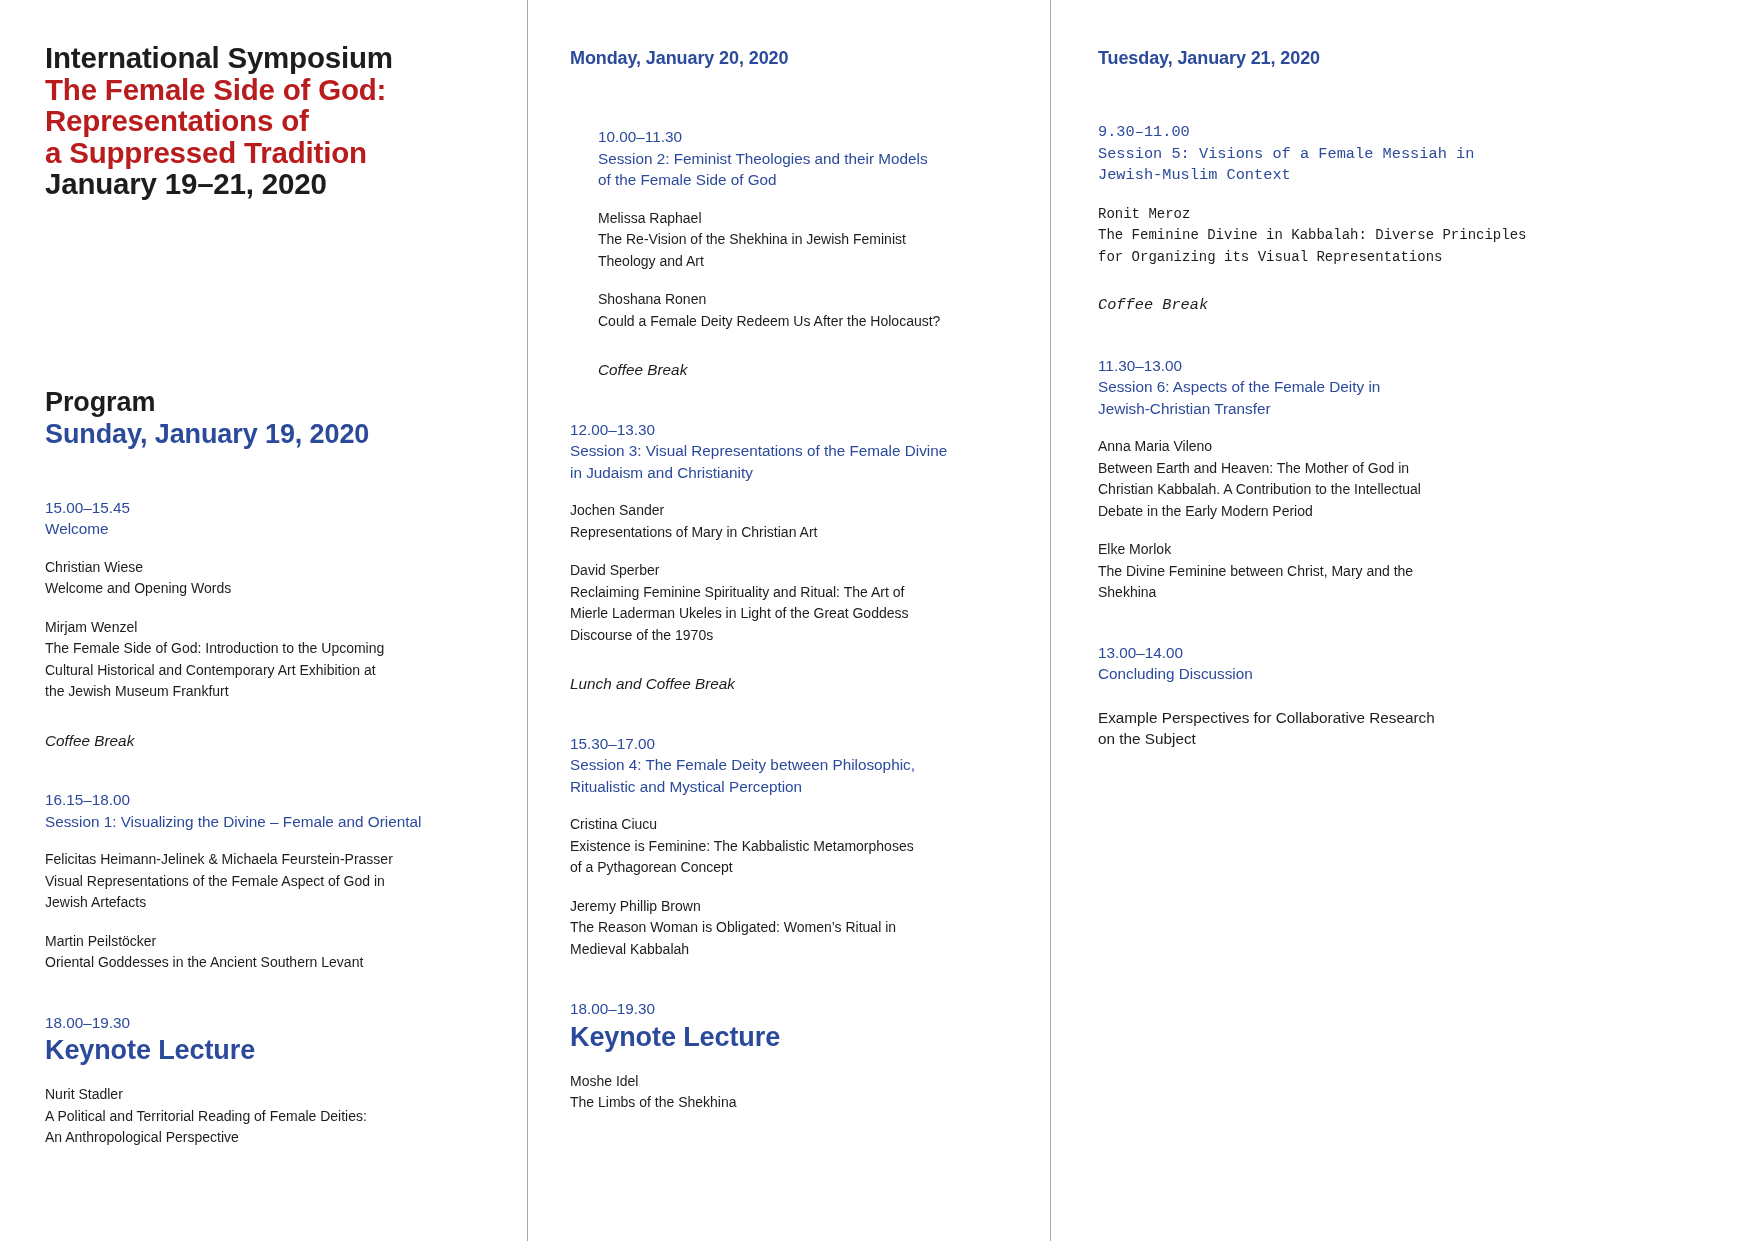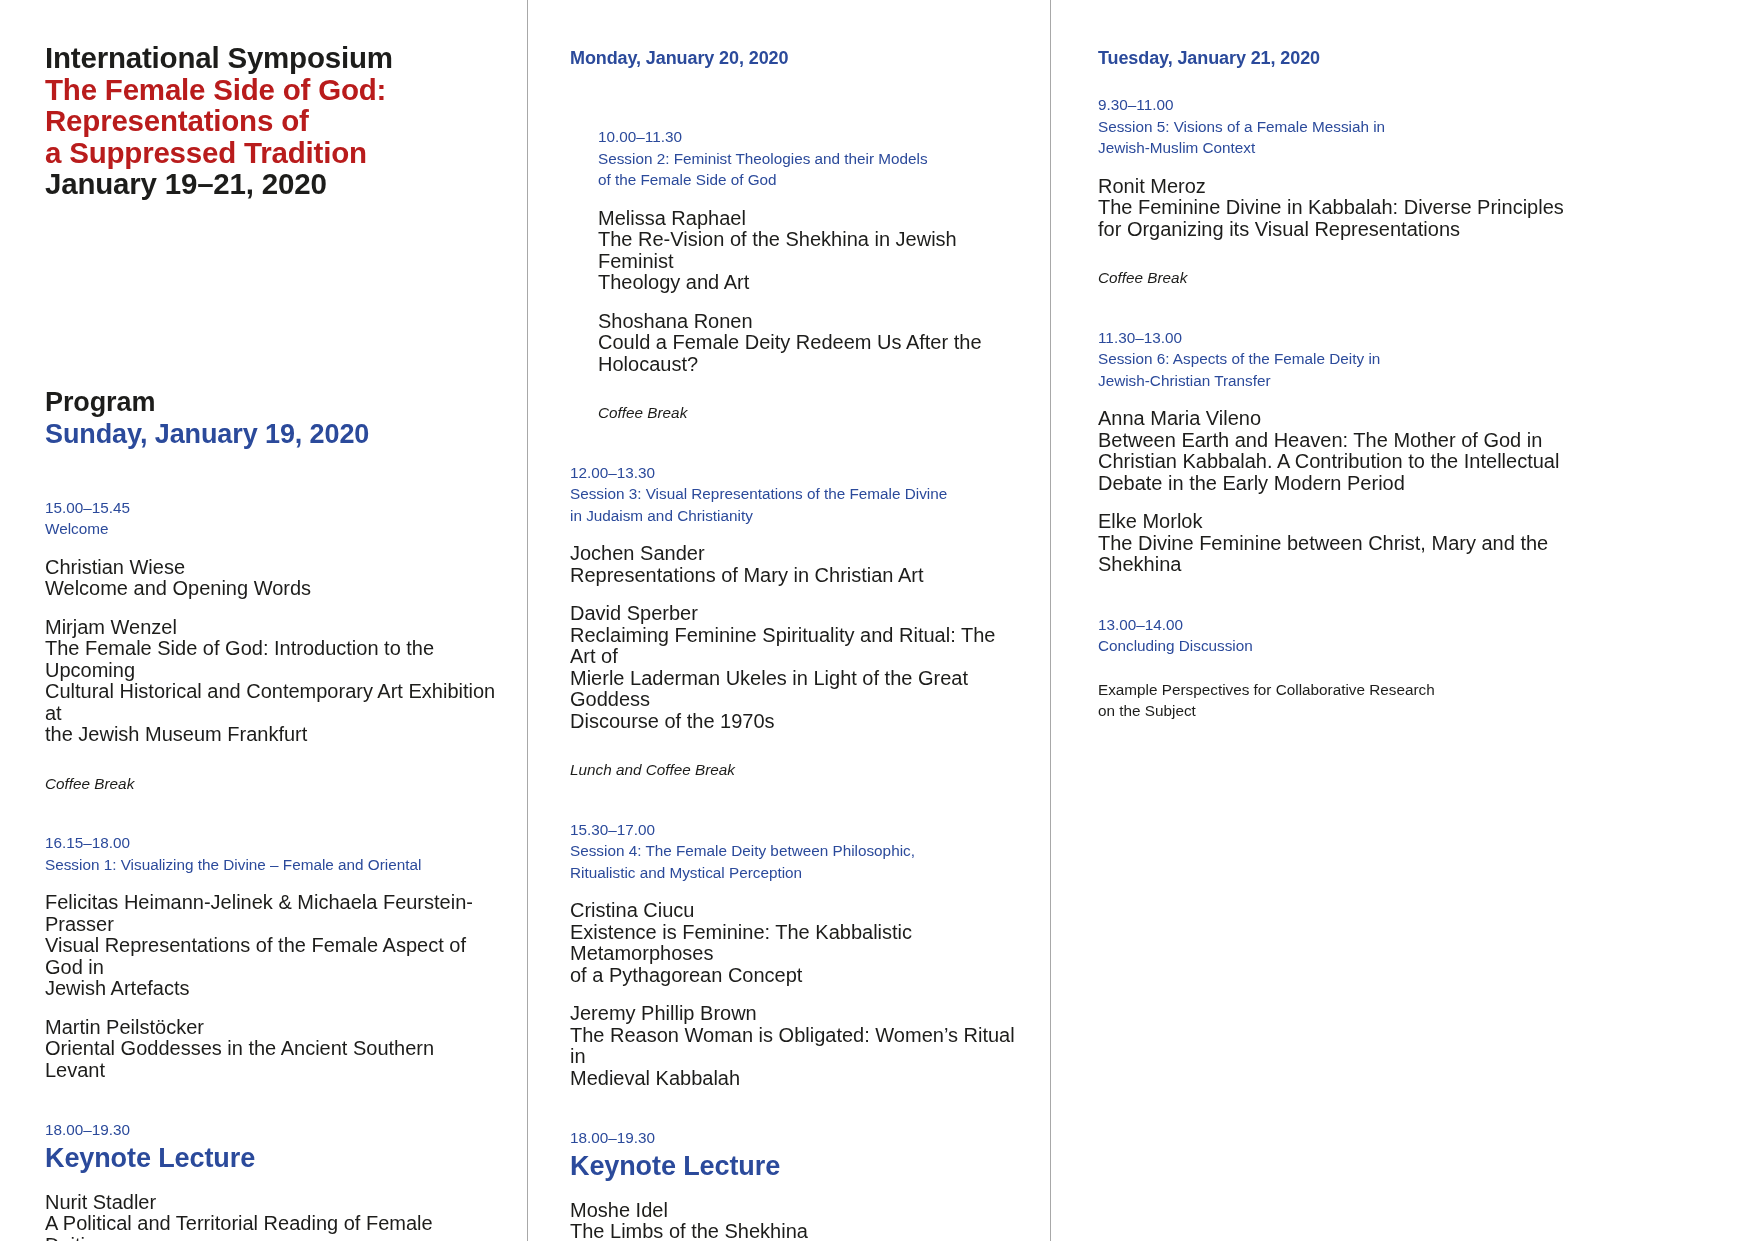--- a/index.html
+++ b/index.html
@@ -84,41 +84,41 @@
   .keynote {
     font-size: 27px;
     line-height: 33px;
     font-weight: 700;
     color: #2b4a9b;
     letter-spacing: -0.1px;
     margin-top: 1px;
   }
   .talk {
     margin-top: 17px;
-    font-size: 20px;
+    font-size: 14px;
     line-height: 21.5px;
     color: #1d1d1b;
   }
   .speaker { display: block; }
   .talk-title { display: block; }
   .break {
     margin-top: 27px;
     font-size: 15.3px;
     line-height: 21.5px;
     font-style: italic;
     color: #1d1d1b;
   }
   .note {
     margin-top: 22px;
     font-size: 15.3px;
     line-height: 21.5px;
     color: #1d1d1b;
   }
   .first-slot-top { margin-top: 52px; margin-left: 28px; }
-  .tues-first-top { margin-top: 20px; }
+  .tues-first-top { margin-top: 48px; font-family: Liberation Mono, monospace; }
   .sunday-first-top { margin-top: 47px; }
 </style>
 </head>
 <body>
 
 <div class="page">
 
   <div class="divider divider-1"></div>
   <div class="divider divider-2"></div>
 

